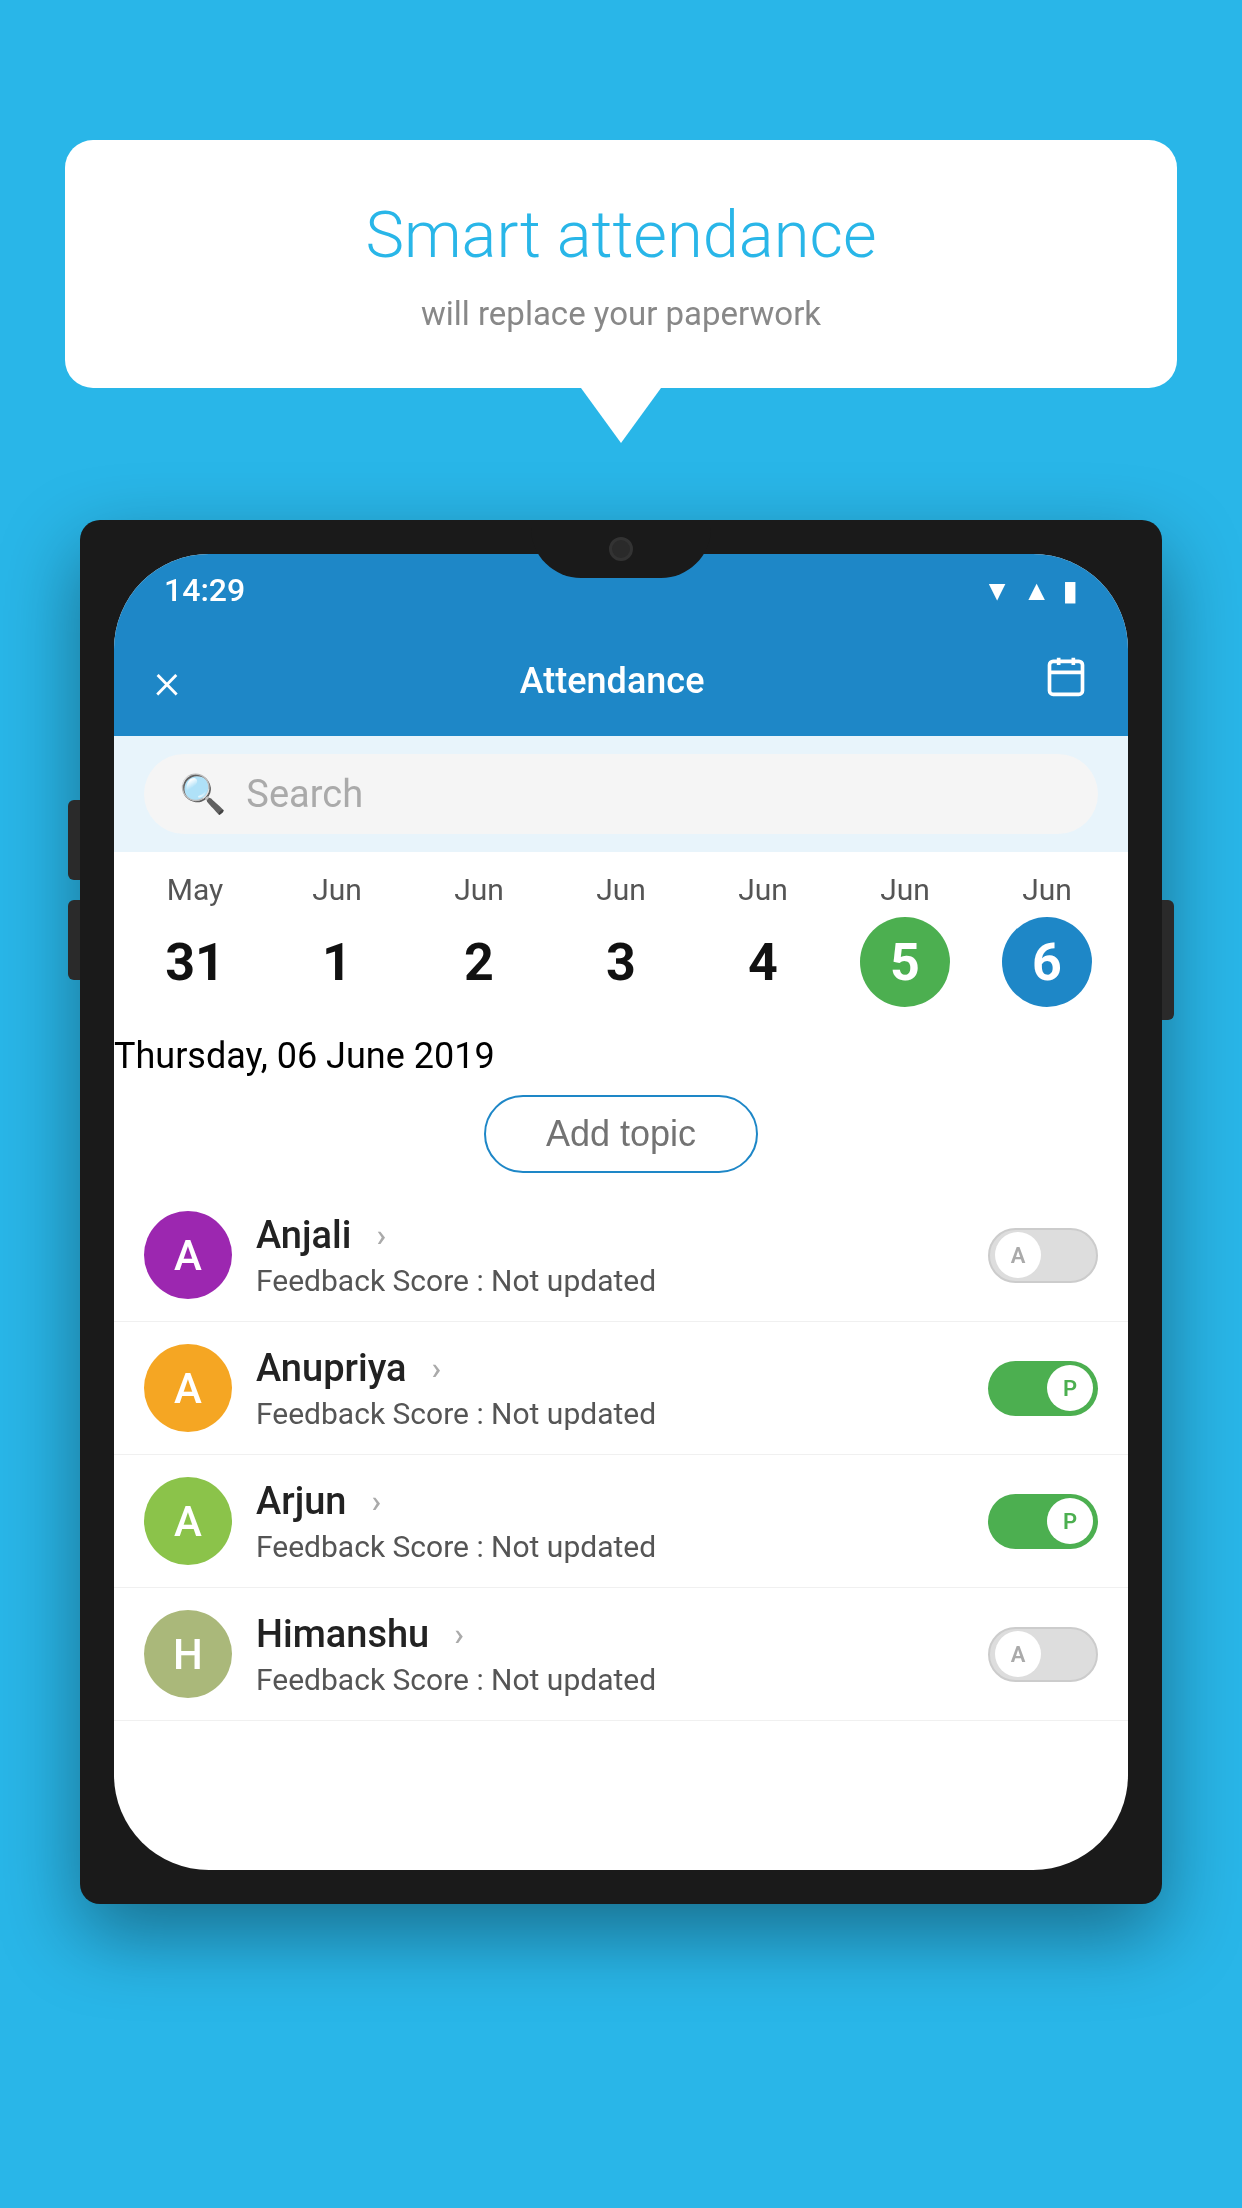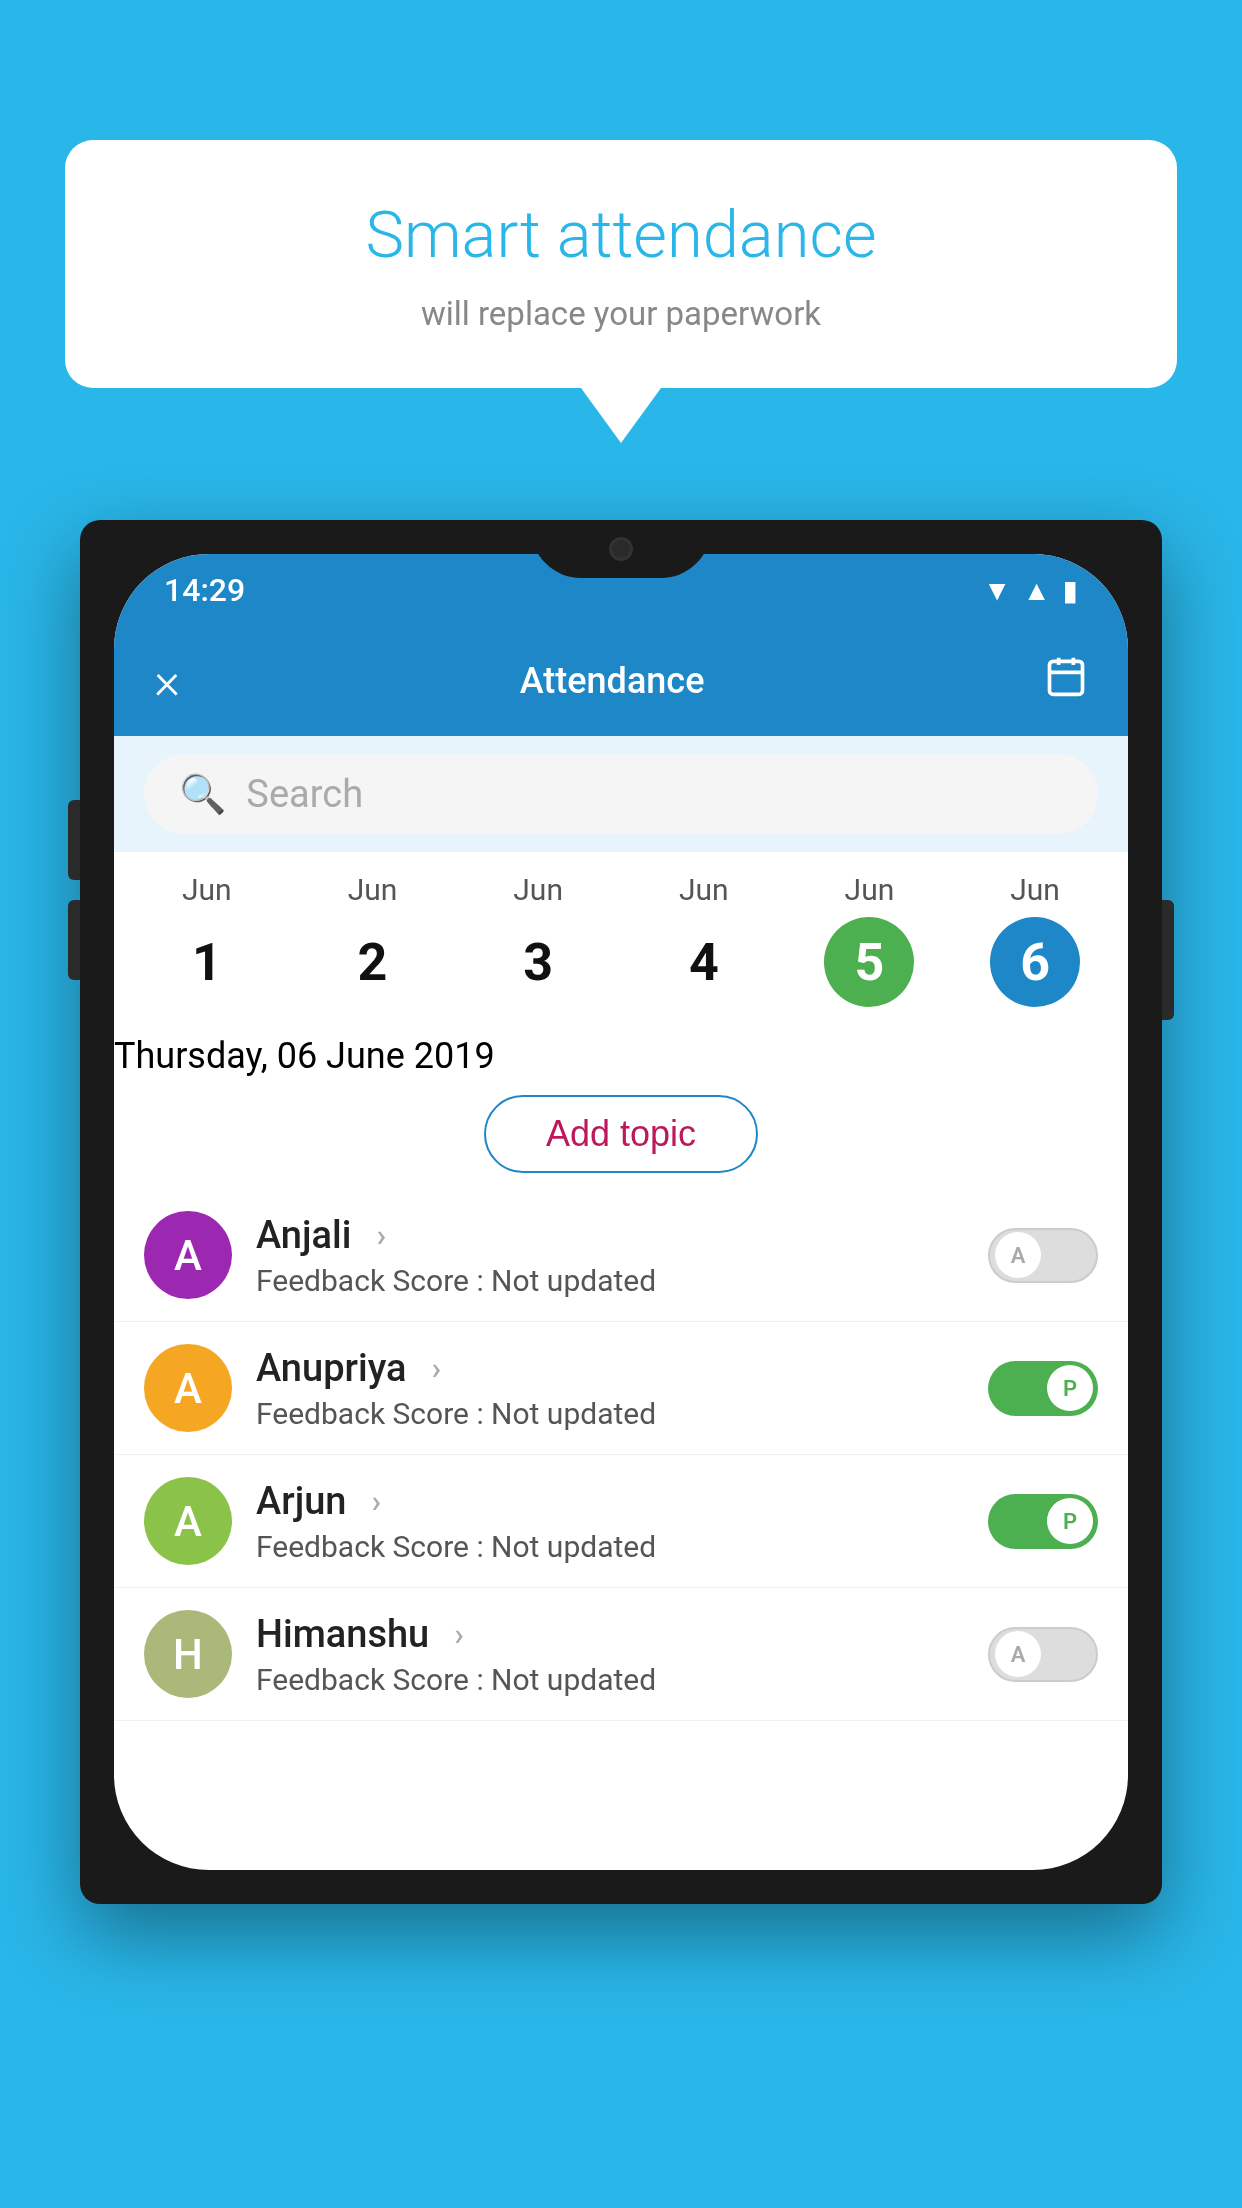--- a/index.html
+++ b/index.html
@@ -258,21 +258,21 @@
       display: flex;
       justify-content: center;
       padding: 8px 0 16px;
       flex-shrink: 0;
     }
 
     .add-topic-btn {
       border: 2px solid #1e87c7;
       border-radius: 50px;
       padding: 16px 60px;
-      color: #be185d;
+      color: #737373;
       font-size: 36px;
       background: white;
       cursor: pointer;
     }
 
     
     .avg-feedback {
       text-align: center;
       font-size: 34px;
       color: #888;
@@ -463,20 +463,24 @@
       <div class="search-container">
         <div class="search-bar">
           <span class="search-icon">🔍</span>
           <span class="search-text">Search</span>
         </div>
       </div>
 
       <div class="calendar-strip">
         <div class="calendar-days">
           <div class="day-column">
+            <span class="day-month">May</span>
+            <span class="day-number">31</span>
+          </div>
+          <div class="day-column">
             <span class="day-month">Jun</span>
             <span class="day-number">1</span>
           </div>
           <div class="day-column">
             <span class="day-month">Jun</span>
             <span class="day-number">2</span>
           </div>
           <div class="day-column">
             <span class="day-month">Jun</span>
             <span class="day-number">3</span>

